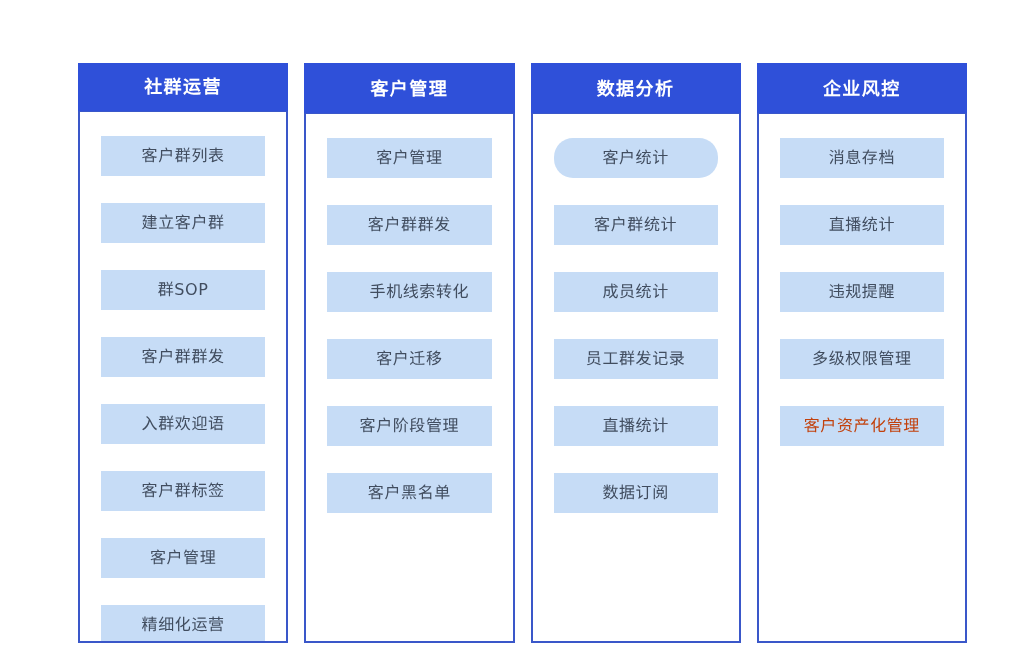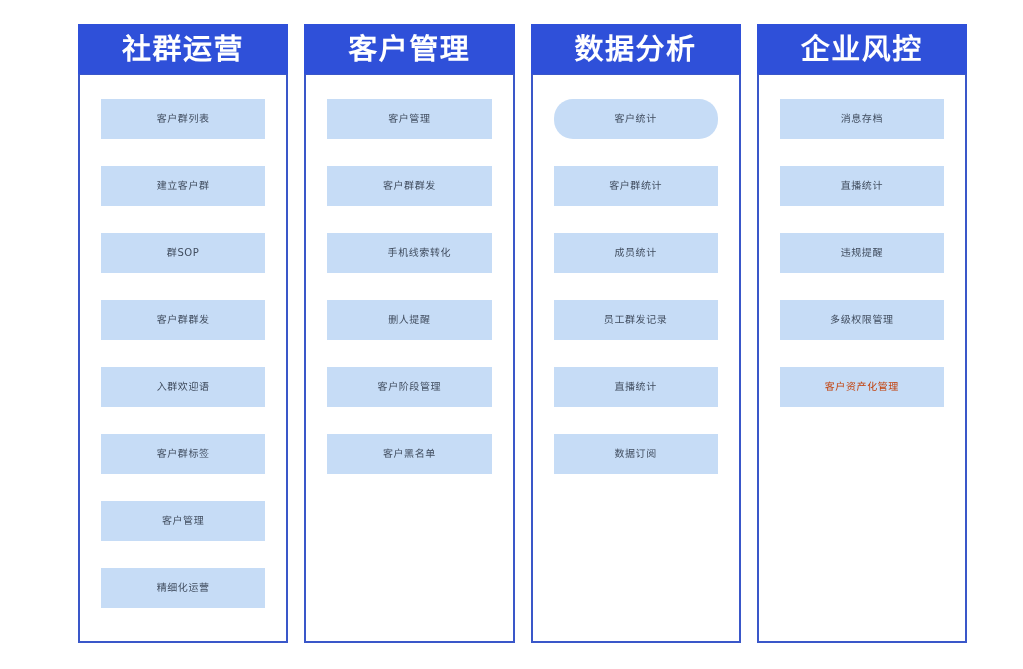--- a/index.html
+++ b/index.html
@@ -34,28 +34,29 @@
     min-width: 0;
   }
 
   .col-header {
     height: 50px;
     background: var(--accent, #2f50d9);
     color: #ffffff;
     display: flex;
     align-items: center;
     justify-content: center;
-    font-size: 29px;
+    font-size: 18px;
     font-weight: 700;
     letter-spacing: 1.5px;
     line-height: 1;
     box-sizing: border-box;
     border: 1px solid #2f50d9;
     border-bottom: none;
     user-select: none;
+    margin-top: 39px;
   }
 
   .col-body {
     flex: 1 1 auto;
     background: #ffffff;
     border: 2px solid #3a57c9;
     border-top: 1px solid #3a57c9;
     box-sizing: border-box;
     padding: 24px 21px 18px 21px;
     display: flex;
@@ -65,21 +66,21 @@
   }
 
   .item {
     height: 40px;
     flex: 0 0 40px;
     background: var(--pill, #c6dcf6);
     color: #414d5f;
     display: flex;
     align-items: center;
     justify-content: center;
-    font-size: 10px;
+    font-size: 16px;
     line-height: 1;
     letter-spacing: 0.6px;
     box-sizing: border-box;
     white-space: nowrap;
     user-select: none;
   }
 </style>
 </head>
 <body style="background: rgb(255, 255, 255);">
 
@@ -96,21 +97,21 @@
         <div class="item" style="background: rgb(198, 220, 246); color: rgb(65, 77, 95);">客户管理</div>
         <div class="item" style="background: rgb(198, 220, 246); color: rgb(65, 77, 95);">精细化运营</div>
       </div>
     </div>
     <div class="column">
       <div class="col-header" style="--accent: #2f50d9; background: rgb(47, 80, 217); border-color: rgb(47, 80, 217); color: rgb(255, 255, 255);">客户管理</div>
       <div class="col-body" style="border-color: rgb(58, 87, 201);">
         <div class="item" style="background: rgb(198, 220, 246); color: rgb(65, 77, 95);">客户管理</div>
         <div class="item" style="background: rgb(198, 220, 246); color: rgb(65, 77, 95);">客户群群发</div>
         <div class="item" style="background: rgb(198, 220, 246); color: rgb(65, 77, 95); padding-left: 20px;">手机线索转化</div>
-        <div class="item" style="background: rgb(198, 220, 246); color: rgb(65, 77, 95);">删人提醒</div>
+        <div class="item" style="background: rgb(198, 220, 246); color: rgb(65, 77, 95);">客户迁移</div>
         <div class="item" style="background: rgb(198, 220, 246); color: rgb(65, 77, 95);">客户阶段管理</div>
         <div class="item" style="background: rgb(198, 220, 246); color: rgb(65, 77, 95);">客户黑名单</div>
       </div>
     </div>
     <div class="column">
       <div class="col-header" style="--accent: #2f50d9; background: rgb(47, 80, 217); border-color: rgb(47, 80, 217); color: rgb(255, 255, 255);">数据分析</div>
       <div class="col-body" style="border-color: rgb(58, 87, 201);">
         <div class="item" style="background: rgb(198, 220, 246); color: rgb(65, 77, 95); border-radius: 19px;">客户统计</div>
         <div class="item" style="background: rgb(198, 220, 246); color: rgb(65, 77, 95);">客户群统计</div>
         <div class="item" style="background: rgb(198, 220, 246); color: rgb(65, 77, 95);">成员统计</div>

